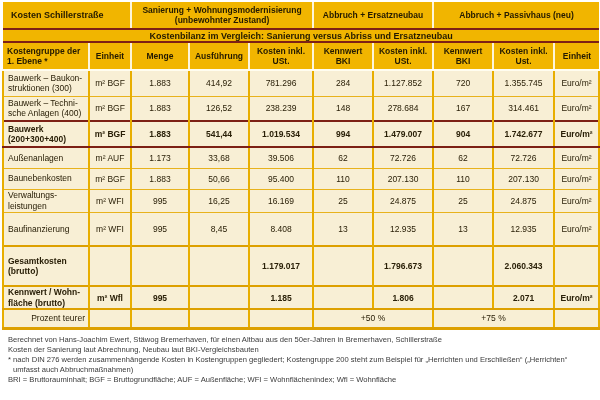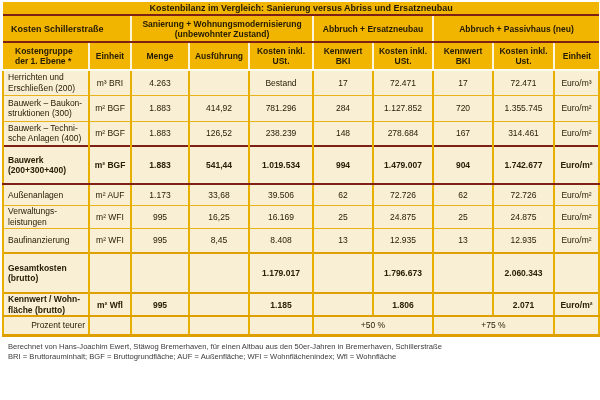--- a/index.html
+++ b/index.html
@@ -16,21 +16,21 @@
   }
   tr.hdr td:first-child { border-left:none; }
   tr.hdr td:last-child  { border-right:none; }
   tr.title-row { height:13px; }
   tr.title-row td { border-bottom:2px solid #7d2015; font-size:9px; }
   tr.group-row { height:27px; }
   tr.group-row td { border-bottom:2px solid #7d2015; }
   tr.group-row td:first-child { text-align:left; padding-left:8px; font-size:9px; }
   tr.colhdr-row { height:28px; }
   tr.colhdr-row td { border-bottom:2px solid #fffdf0; }
-  tr.colhdr-row td:first-child { text-align:left; padding-left:12px; }
+  tr.colhdr-row td:first-child { text-align:left; padding-left:4px; }
 
   
   tr.datarow td {
     background:#f8efd5; text-align:center;
     border-left:2px solid #e8ae00; border-right:2px solid #e8ae00;
     border-bottom:1px solid #e8b21c;
   }
   tr.datarow td:first-child {
     text-align:left; white-space:pre-line; line-height:10.5px; padding-left:4px;
   }
@@ -59,57 +59,44 @@
       <col style="width:60px">
         <col style="width:64px">
         <col style="width:60px">
       <col style="width:60px">
         <col style="width:60px">
         <col style="width:61px">
       <col style="width:45px">
     </colgroup>
 
     <tbody>
-      <tr class="hdr title-row">
-        <td colspan="10">Kostenbilanz im Vergleich: Sanierung versus Abriss und Ersatzneubau</td>
-      </tr>
       <tr class="hdr group-row">
         <td colspan="2">Kosten Schillerstraße</td>
         <td colspan="3">Sanierung + Wohnungsmodernisierung (unbewohnter Zustand)</td>
         <td colspan="2">Abbruch + Ersatzneubau</td>
         <td colspan="3">Abbruch + Passivhaus (neu)</td>
+      </tr>
+      <tr class="hdr title-row">
+        <td colspan="10">Kostenbilanz im Vergleich: Sanierung versus Abriss und Ersatzneubau</td>
       </tr>
       <tr class="hdr colhdr-row">
         <td>Kostengruppe der 1. Ebene *</td>
         <td>Einheit</td>
         <td>Menge</td>
         <td>Ausführung</td>
         <td>Kosten inkl. USt.</td>
         <td>Kennwert BKI</td>
         <td>Kosten inkl. USt.</td>
         <td>Kennwert BKI</td>
         <td>Kosten inkl. Ust.</td>
         <td>Einheit</td>
       </tr>
     </tbody>
 
     <tbody id="data-rows">
-        <tr class="datarow " style="height: 25px;">
-          <td>Herrichten und
-Erschließen (200)</td>
-          <td>m³ BRI</td>
-          <td>4.263</td>
-          <td></td>
-          <td>Bestand</td>
-          <td>17</td>
-          <td>72.471</td>
-          <td>17</td>
-          <td>72.471</td>
-          <td>Euro/m³</td>
-        </tr>
         <tr class="datarow " style="height: 26px;">
           <td>Bauwerk – Baukon-
 struktionen (300)</td>
           <td>m² BGF</td>
           <td>1.883</td>
           <td>414,92</td>
           <td>781.296</td>
           <td>284</td>
           <td>1.127.852</td>
           <td>720</td>
@@ -122,21 +109,21 @@
           <td>m² BGF</td>
           <td>1.883</td>
           <td>126,52</td>
           <td>238.239</td>
           <td>148</td>
           <td>278.684</td>
           <td>167</td>
           <td>314.461</td>
           <td>Euro/m²</td>
         </tr>
-        <tr class="datarow bold dark" style="height: 38px; padding-left: 40px;">
+        <tr class="datarow bold dark" style="height: 26px; padding-left: 40px;">
           <td>Bauwerk
 (200+300+400)</td>
           <td>m² BGF</td>
           <td>1.883</td>
           <td>541,44</td>
           <td>1.019.534</td>
           <td>994</td>
           <td>1.479.007</td>
           <td>904</td>
           <td>1.742.677</td>
@@ -145,36 +132,48 @@
         <tr class="datarow " style="height: 21px;">
           <td>Außenanlagen</td>
           <td>m² AUF</td>
           <td>1.173</td>
           <td>33,68</td>
           <td>39.506</td>
           <td>62</td>
           <td>72.726</td>
           <td>62</td>
           <td>72.726</td>
+          <td>Euro/m²</td>
+        </tr>
+        <tr class="datarow " style="height: 21px;">
+          <td>Baunebenkosten</td>
+          <td>m² BGF</td>
+          <td>1.883</td>
+          <td>50,66</td>
+          <td>95.400</td>
+          <td>110</td>
+          <td>207.130</td>
+          <td>110</td>
+          <td>207.130</td>
           <td>Euro/m²</td>
         </tr>
         <tr class="datarow " style="height: 23px;">
           <td>Verwaltungs-
 leistungen</td>
           <td>m² WFI</td>
           <td>995</td>
           <td>16,25</td>
           <td>16.169</td>
           <td>25</td>
           <td>24.875</td>
           <td>25</td>
           <td>24.875</td>
           <td>Euro/m²</td>
         </tr>
-        <tr class="datarow " style="height: 25px;">
+        <tr class="datarow " style="height: 34px;">
           <td>Baufinanzierung</td>
           <td>m² WFI</td>
           <td>995</td>
           <td>8,45</td>
           <td>8.408</td>
           <td>13</td>
           <td>12.935</td>
           <td>13</td>
           <td>12.935</td>
           <td>Euro/m²</td>
@@ -216,15 +215,17 @@
         <td></td>
         <td colspan="2">+50 %</td>
         <td colspan="2">+75 %</td>
         <td></td>
       </tr>
     </tbody>
   </table>
 
   <div class="footnotes" id="footnotes">
       <div class="footnote">Berechnet von Hans-Joachim Ewert, Stäwog Bremerhaven, für einen Altbau aus den 50er-Jahren in Bremerhaven, Schillerstraße</div>
+      <div class="footnote">Kosten der Sanierung laut Abrechnung, Neubau laut BKI-Vergleichsbauten</div>
+      <div class="footnote hang">* nach DIN 276 werden zusammenhängende Kosten in Kostengruppen gegliedert; Kostengruppe 200 steht zum Beispiel für „Herrichten und Erschließen“ („Herrichten“ umfasst auch Abbruchmaßnahmen)</div>
       <div class="footnote">BRI = Bruttorauminhalt; BGF = Bruttogrundfläche; AUF = Außenfläche; WFI = Wohnflächenindex; Wfl = Wohnfläche</div>
     </div>
 </div>
 
 </body></html>

